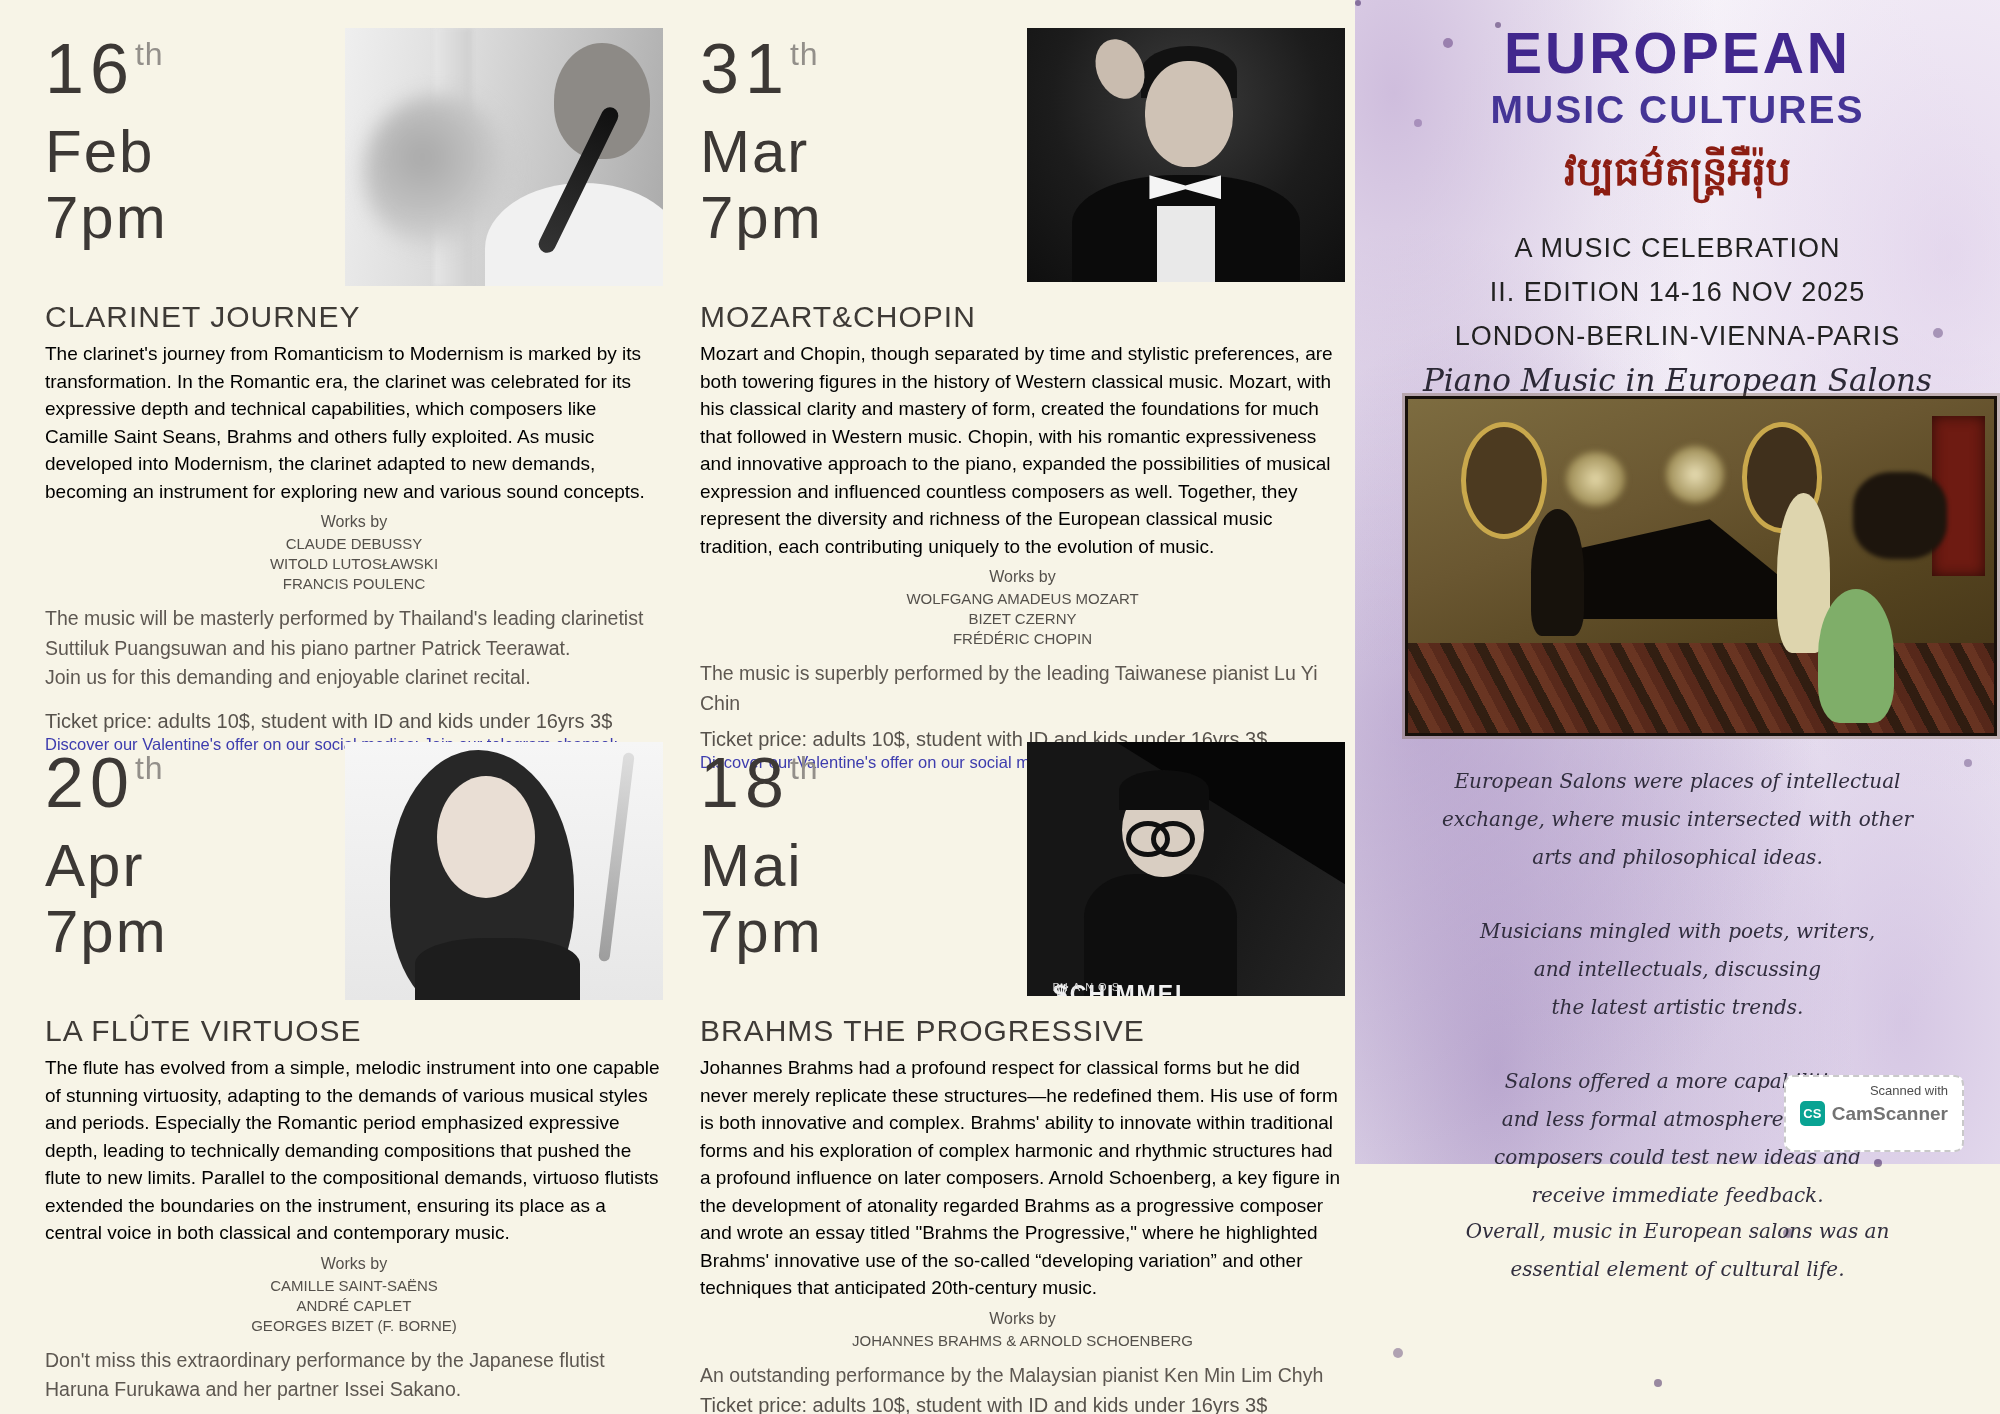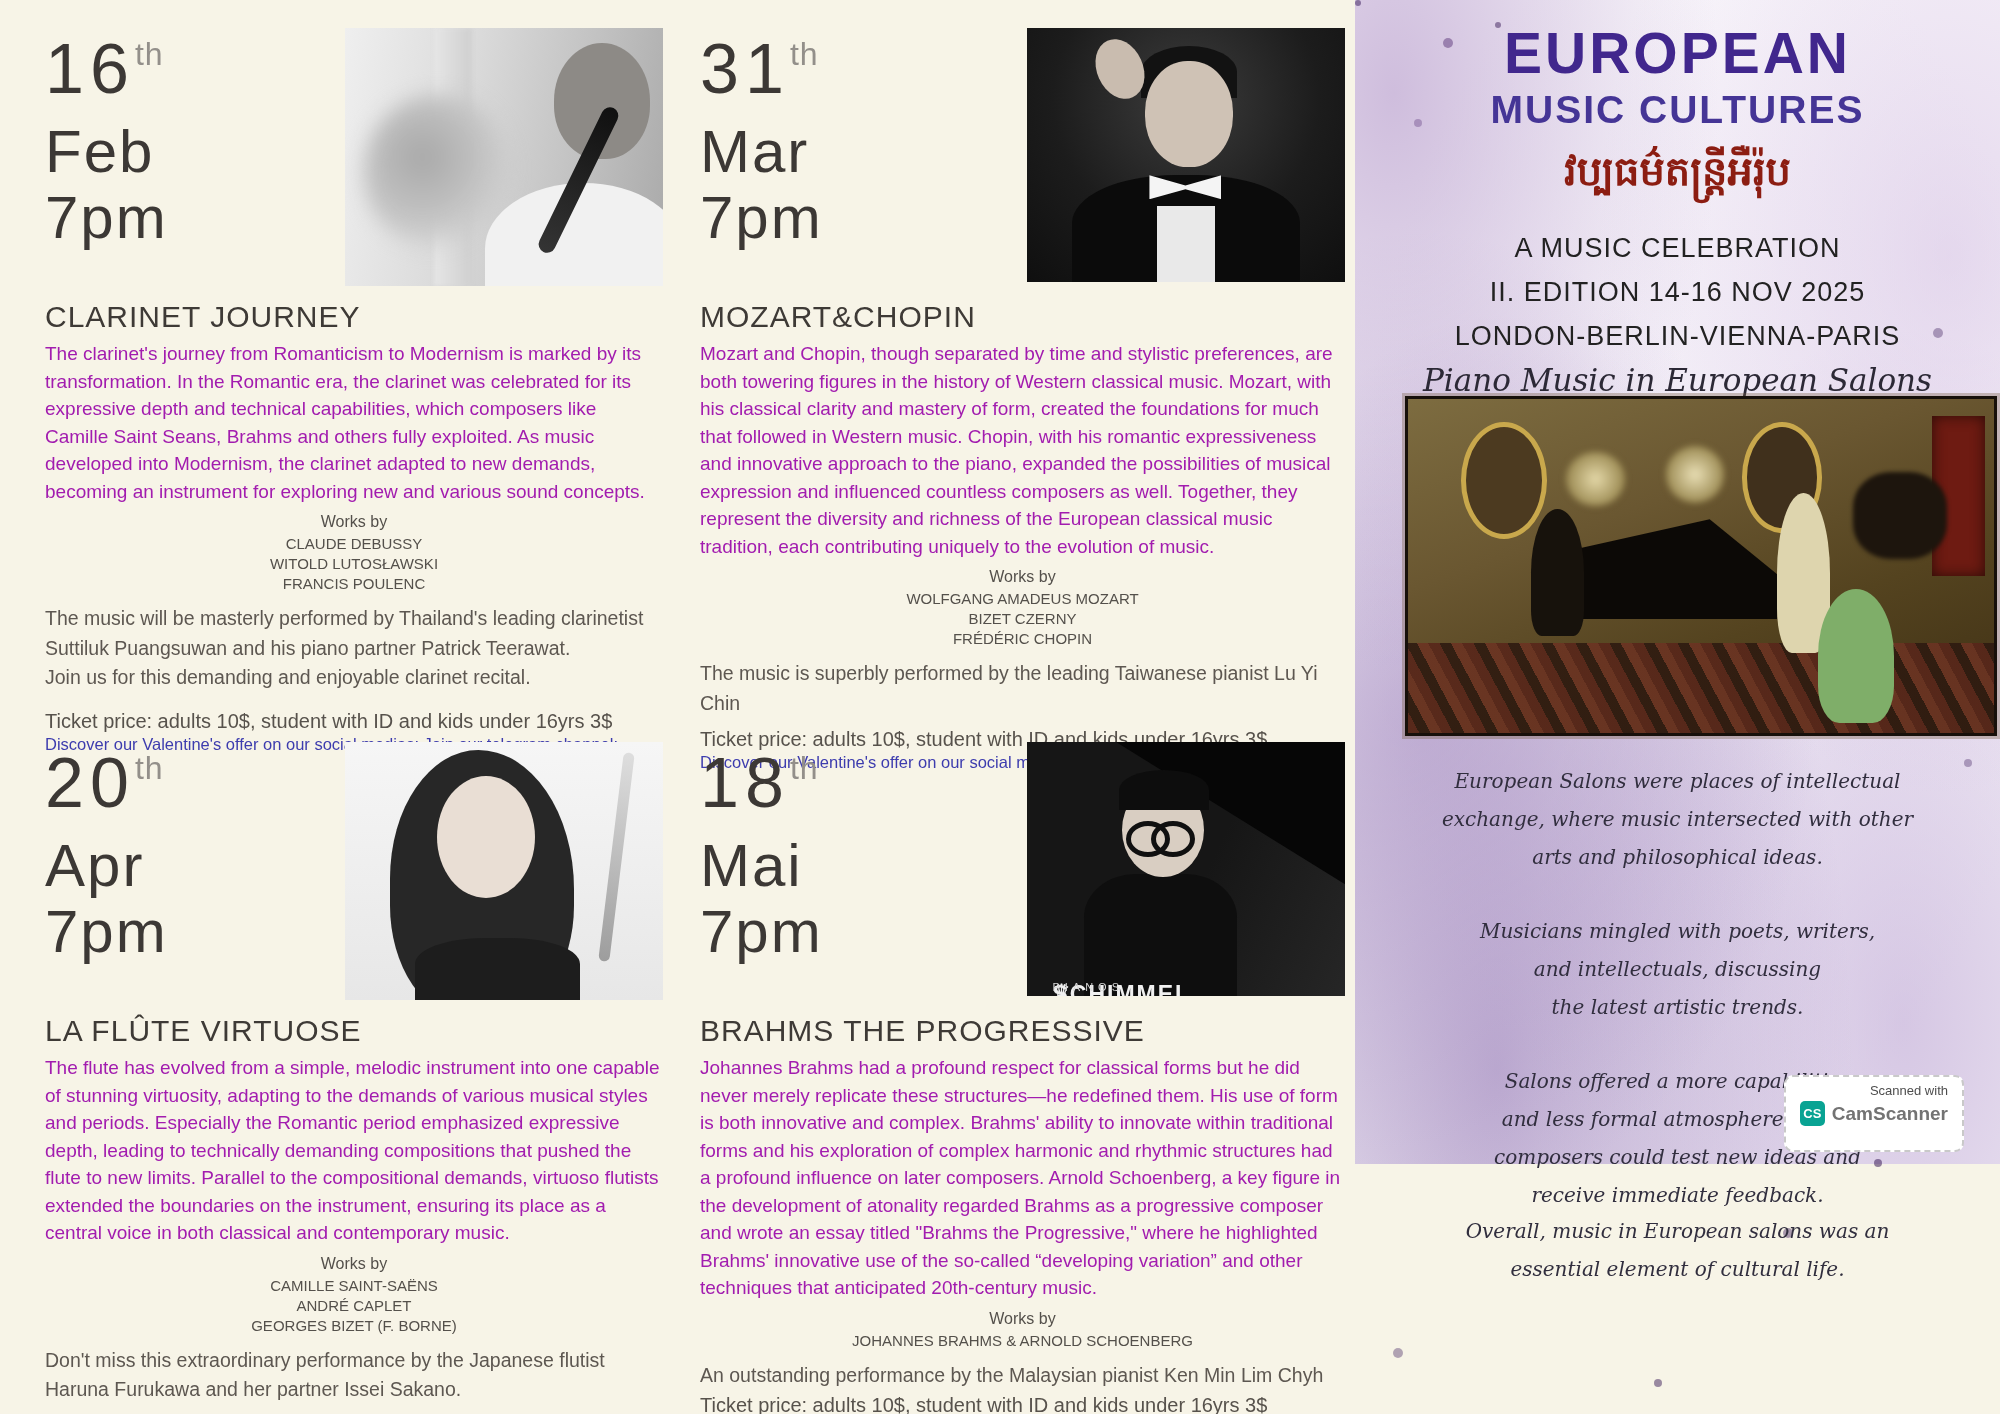--- a/index.html
+++ b/index.html
@@ -57,21 +57,21 @@
   .ph4-hair{left:29%;top:11%;width:90px;height:40px;border-radius:50% 50% 0 0;background:#0d0d0d;}
   .ph4-glasses{left:31%;top:31%;width:34px;height:26px;border:5px solid #101010;border-radius:50%;}
   .ph4-glasses2{left:39%;top:31%;width:34px;height:26px;border:5px solid #101010;border-radius:50%;}
   .ph4-torso{left:18%;top:52%;width:48%;height:50%;border-radius:34% 34% 0 0;background:#0e0e0e;}
   .schimmel{left:8%;bottom:6%;text-align:center;color:#f0f0f0;}
   .schimmel .crown{font-size:20px;line-height:20px;}
   .schimmel .sc-name{font-size:23px;font-weight:bold;letter-spacing:2px;line-height:26px;}
   .schimmel .sc-sub{font-size:11px;letter-spacing:5px;color:#d8d8d8;line-height:13px;}
 
   .title{font-size:30px;font-weight:400;color:#3e3a36;letter-spacing:1px;margin:12px 0 6px;}
-  .desc{font-size:19px;line-height:1.45;color:#a21caf;margin:0;}
+  .desc{font-size:19px;line-height:1.45;color:#000000;margin:0;}
   .works{text-align:center;color:#54504b;margin:8px 0 10px;}
   .works-label{font-size:16px;margin-bottom:3px;}
   .work{font-size:15px;line-height:20px;}
   .performers{font-size:19.5px;line-height:1.5;color:#5d5751;margin:8px 0 0;}
   .ticket{font-size:20px;color:#57524c;margin:18px 0 2px;}
   .social{display:block;font-size:16.5px;color:#3d3cae;margin:0;text-decoration:none;}
 
   
   .poster{position:absolute;left:1355px;top:0;width:645px;height:1164px;text-align:center;
           background:

